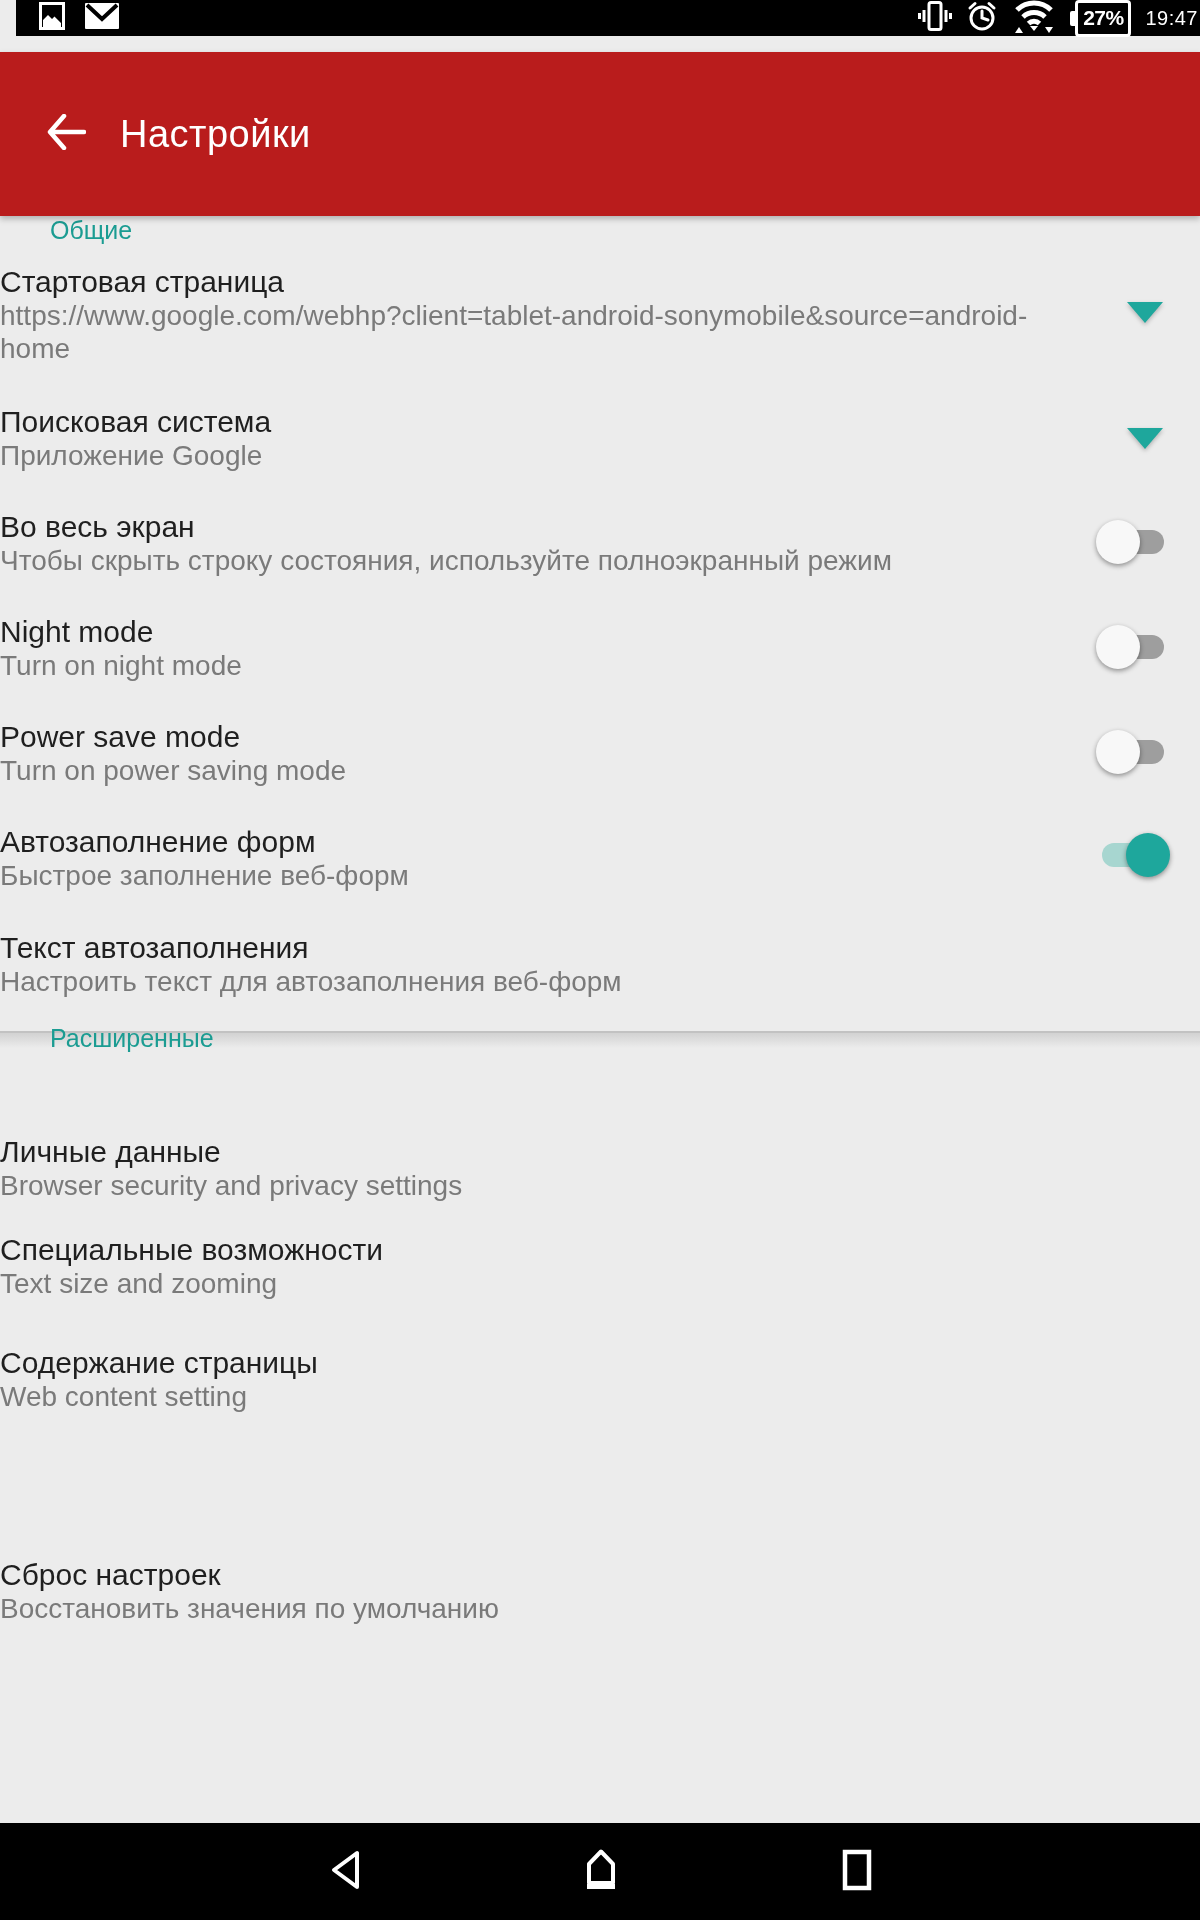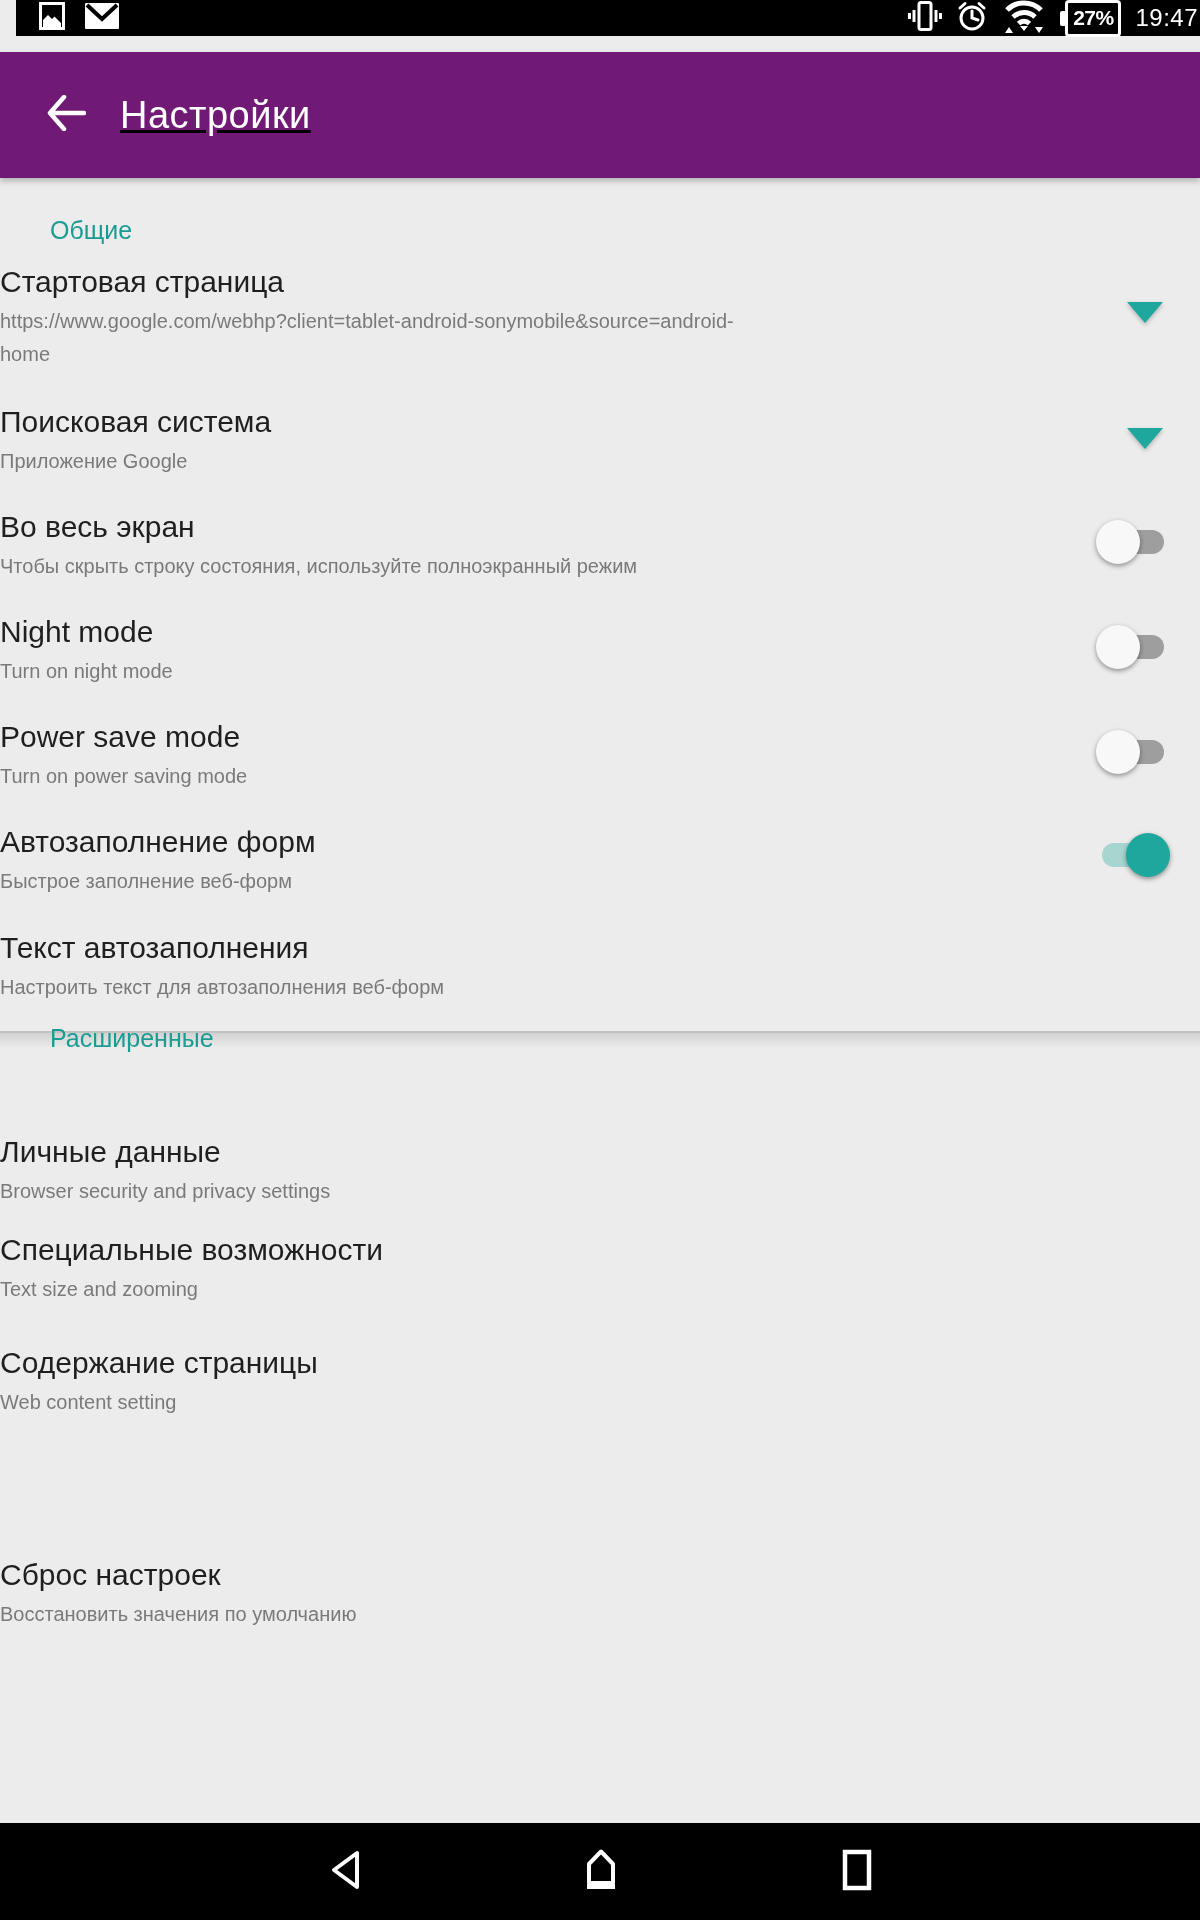--- a/index.html
+++ b/index.html
@@ -3,36 +3,36 @@
 <meta charset="utf-8">
 <style>
   html,body{margin:0;padding:0;}
   body{width:1200px;height:1920px;font-family:"Liberation Sans",sans-serif;background:#000;}
   .screen{position:relative;width:1200px;height:1920px;overflow:hidden;background:#ECECEC;}
 
   
   .status-bar{position:absolute;top:0;left:16px;width:1200px;height:36px;background:#000;display:flex;align-items:center;justify-content:space-between;}
   .sb-left{display:flex;align-items:center;gap:20px;padding-left:23px;}
   .sb-right{display:flex;align-items:center;gap:14px;padding-right:18px;}
-  .sb-time{color:#fff;font-size:24px;letter-spacing:0.5px;}
+  .sb-time{color:#fff;font-size:20px;letter-spacing:0.5px;}
   .battery{display:flex;align-items:center;}
   .battery-nub{width:5px;height:15px;background:#fff;border-radius:2px 0 0 2px;}
   .battery-body{width:50px;height:31px;border:3px solid #fff;border-radius:4px;display:flex;align-items:center;justify-content:center;}
   .battery-pct{color:#fff;font-size:21px;font-weight:bold;letter-spacing:-0.5px;}
 
   
-  .app-bar{position:absolute;top:52px;left:0;width:1200px;height:126px;background:#701a75;display:flex;align-items:center;box-shadow:0 3px 6px rgba(0,0,0,0.25);z-index:5;text-decoration:underline;}
+  .app-bar{position:absolute;top:52px;left:0;width:1200px;height:164px;background:#b91c1c;display:flex;align-items:center;box-shadow:0 3px 6px rgba(0,0,0,0.25);z-index:5;}
   .app-bar .back-btn{margin-left:44px;width:44px;height:44px;display:flex;align-items:center;justify-content:center;}
   .app-bar .title{color:#fff;font-size:38px;font-weight:500;margin-left:32px;letter-spacing:0.5px;}
 
   
   .section-header{position:absolute;left:50px;font-size:25px;font-weight:500;color:#1B9C92;}
   .row{position:absolute;left:0;width:1200px;box-sizing:border-box;cursor:pointer;}
   .row .row-title{font-size:30px;line-height:34px;color:#1F1F1F;}
-  .row .row-sub{font-size:20px;line-height:33px;color:#7A7A7A;margin-top:6px;max-width:1045px;}
+  .row .row-sub{font-size:28px;line-height:33px;color:#7A7A7A;max-width:1045px;}
 
   .dd-arrow{position:absolute;right:37px;width:0;height:0;border-left:18px solid transparent;border-right:18px solid transparent;border-top:21px solid #1EA79C;filter:drop-shadow(0 2px 2px rgba(0,0,0,0.25));}
   .dd-top-a{top:37px;} .dd-top-b{top:23px;} .dd-top-c{top:27px;}
 
   .switch{position:absolute;right:34px;width:70px;height:44px;}
   .switch .track{position:absolute;right:2px;top:10px;width:62px;height:24px;border-radius:12px;background:#9E9E9E;}
   .switch .thumb{position:absolute;top:0;left:0;width:44px;height:44px;border-radius:50%;background:#F8F8F8;box-shadow:0 2px 5px rgba(0,0,0,0.4);}
   .switch[data-state="on"] .track{background:#A7D6D0;}
   .switch[data-state="on"] .thumb{left:auto;right:-4px;background:#1EA79C;}
   .sw-top-a{top:10px;} .sw-top-b{top:8px;}

